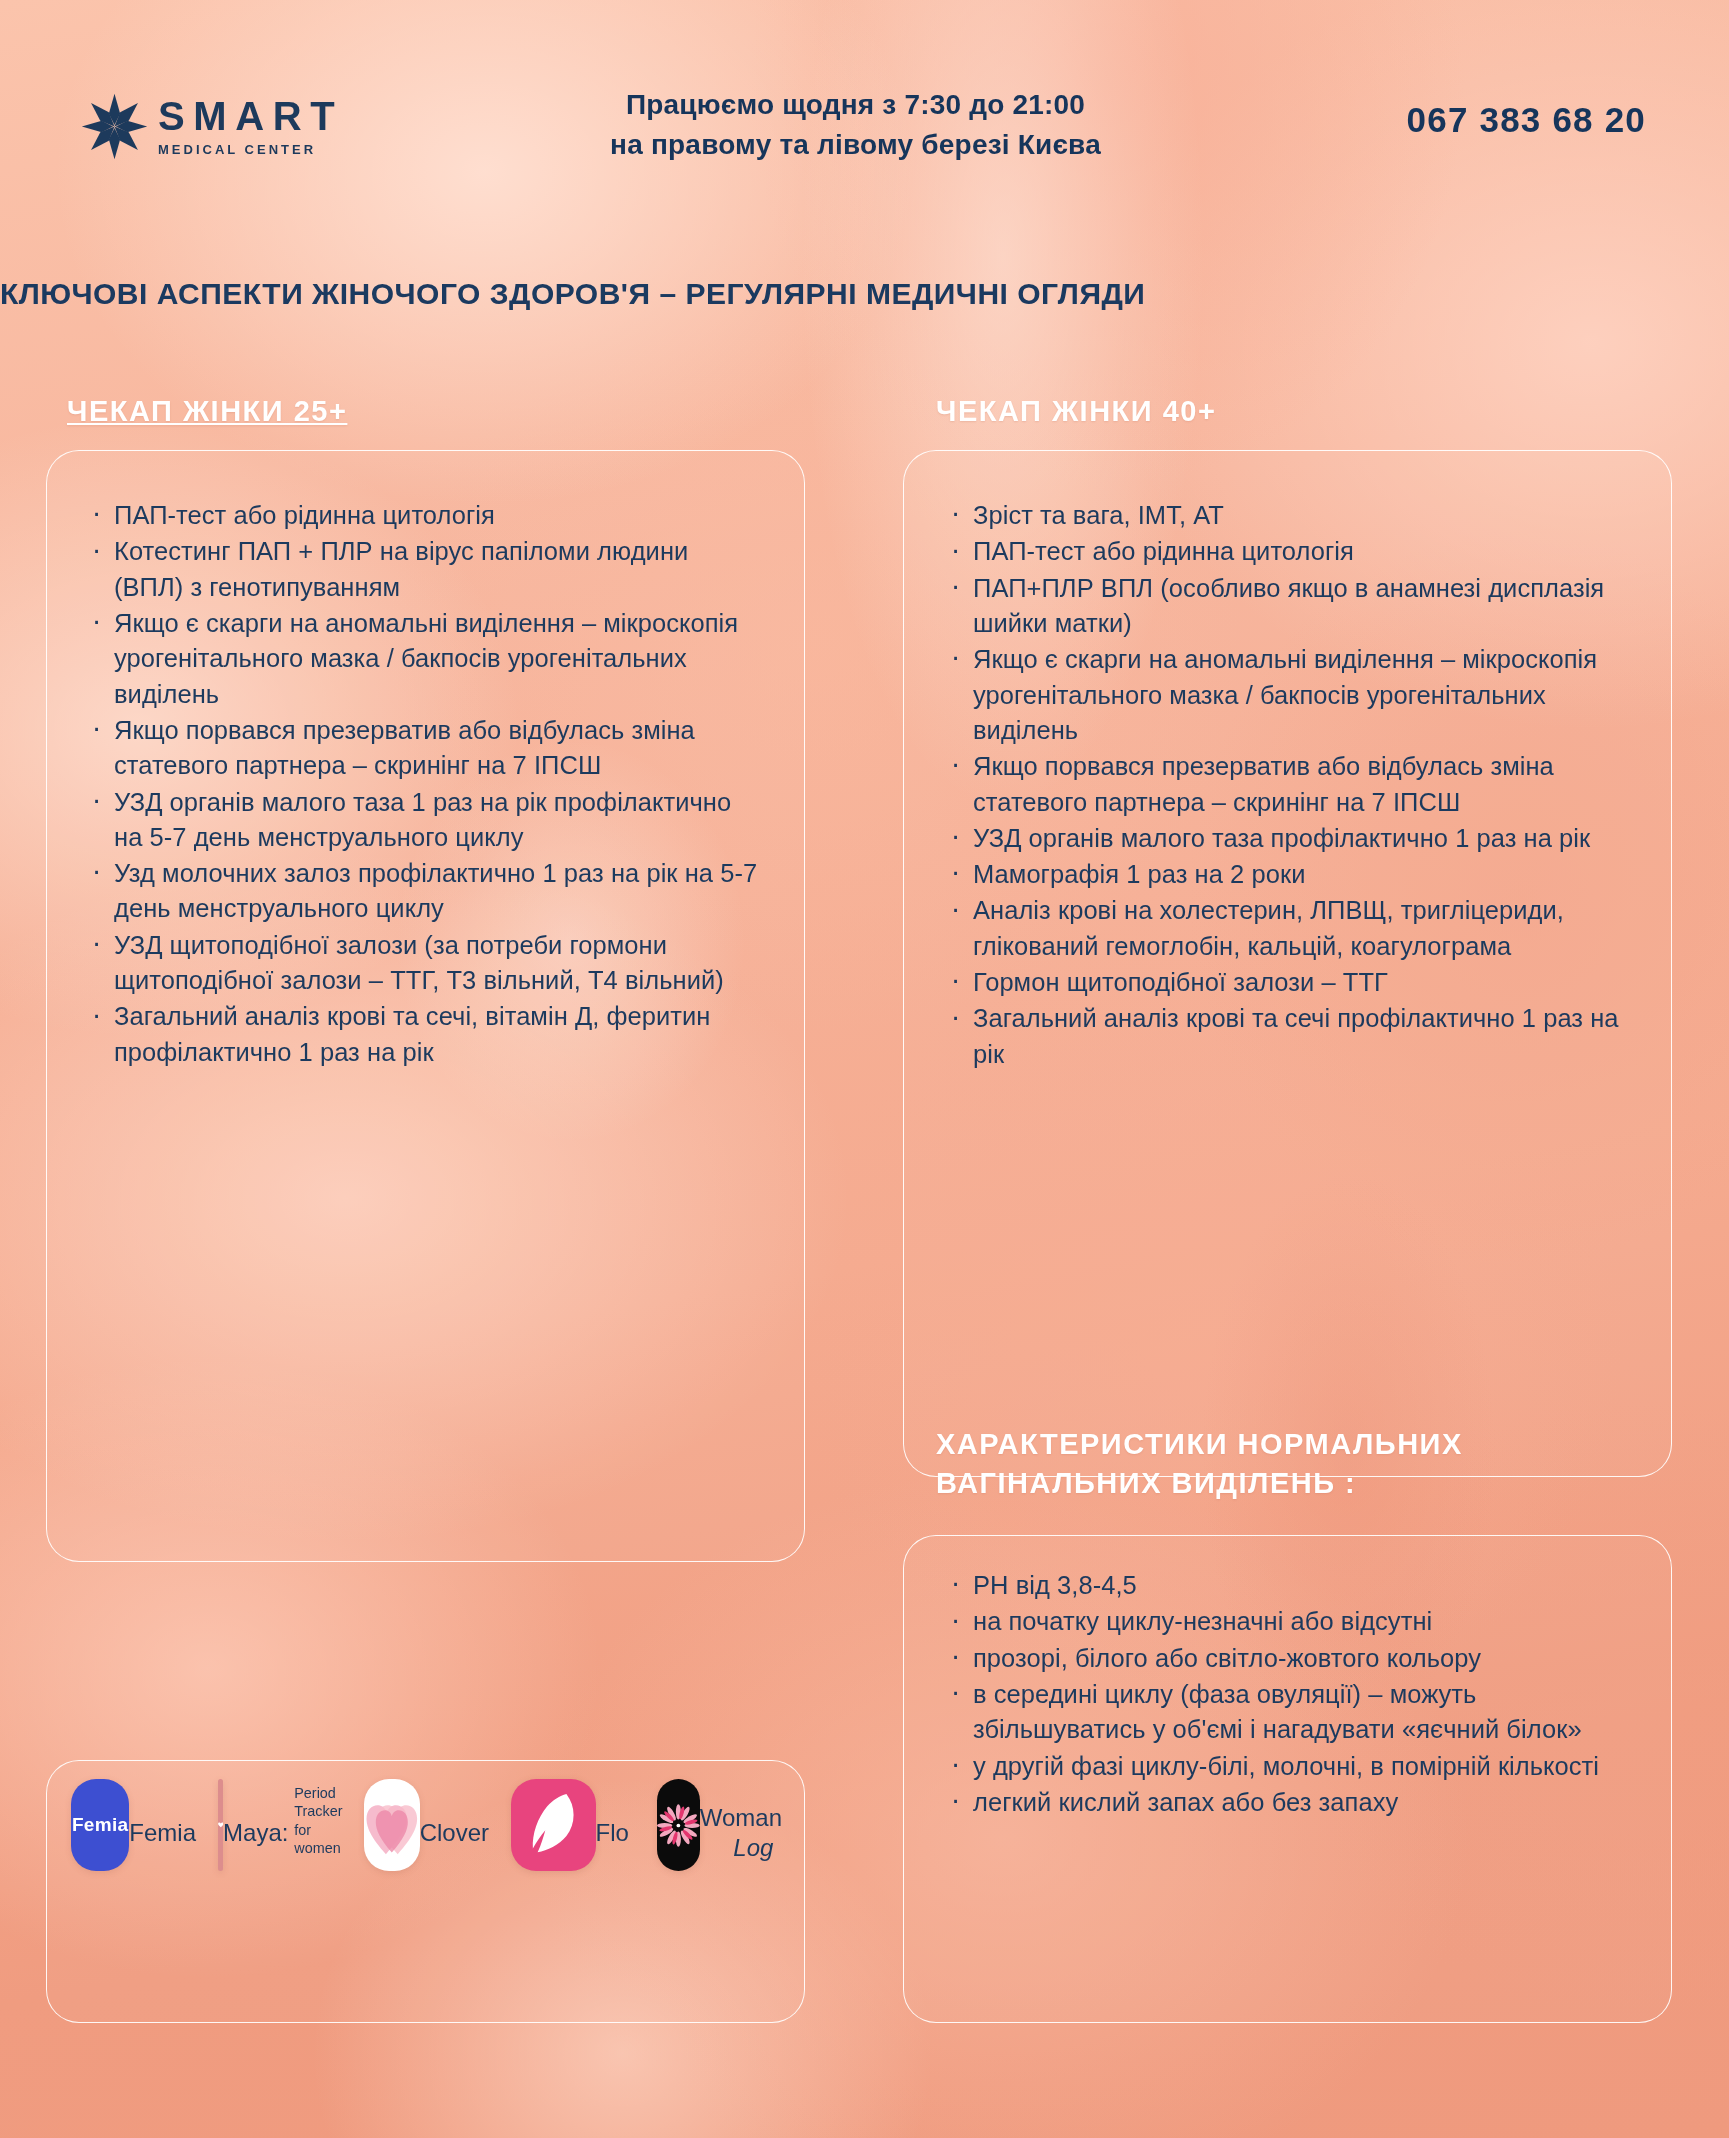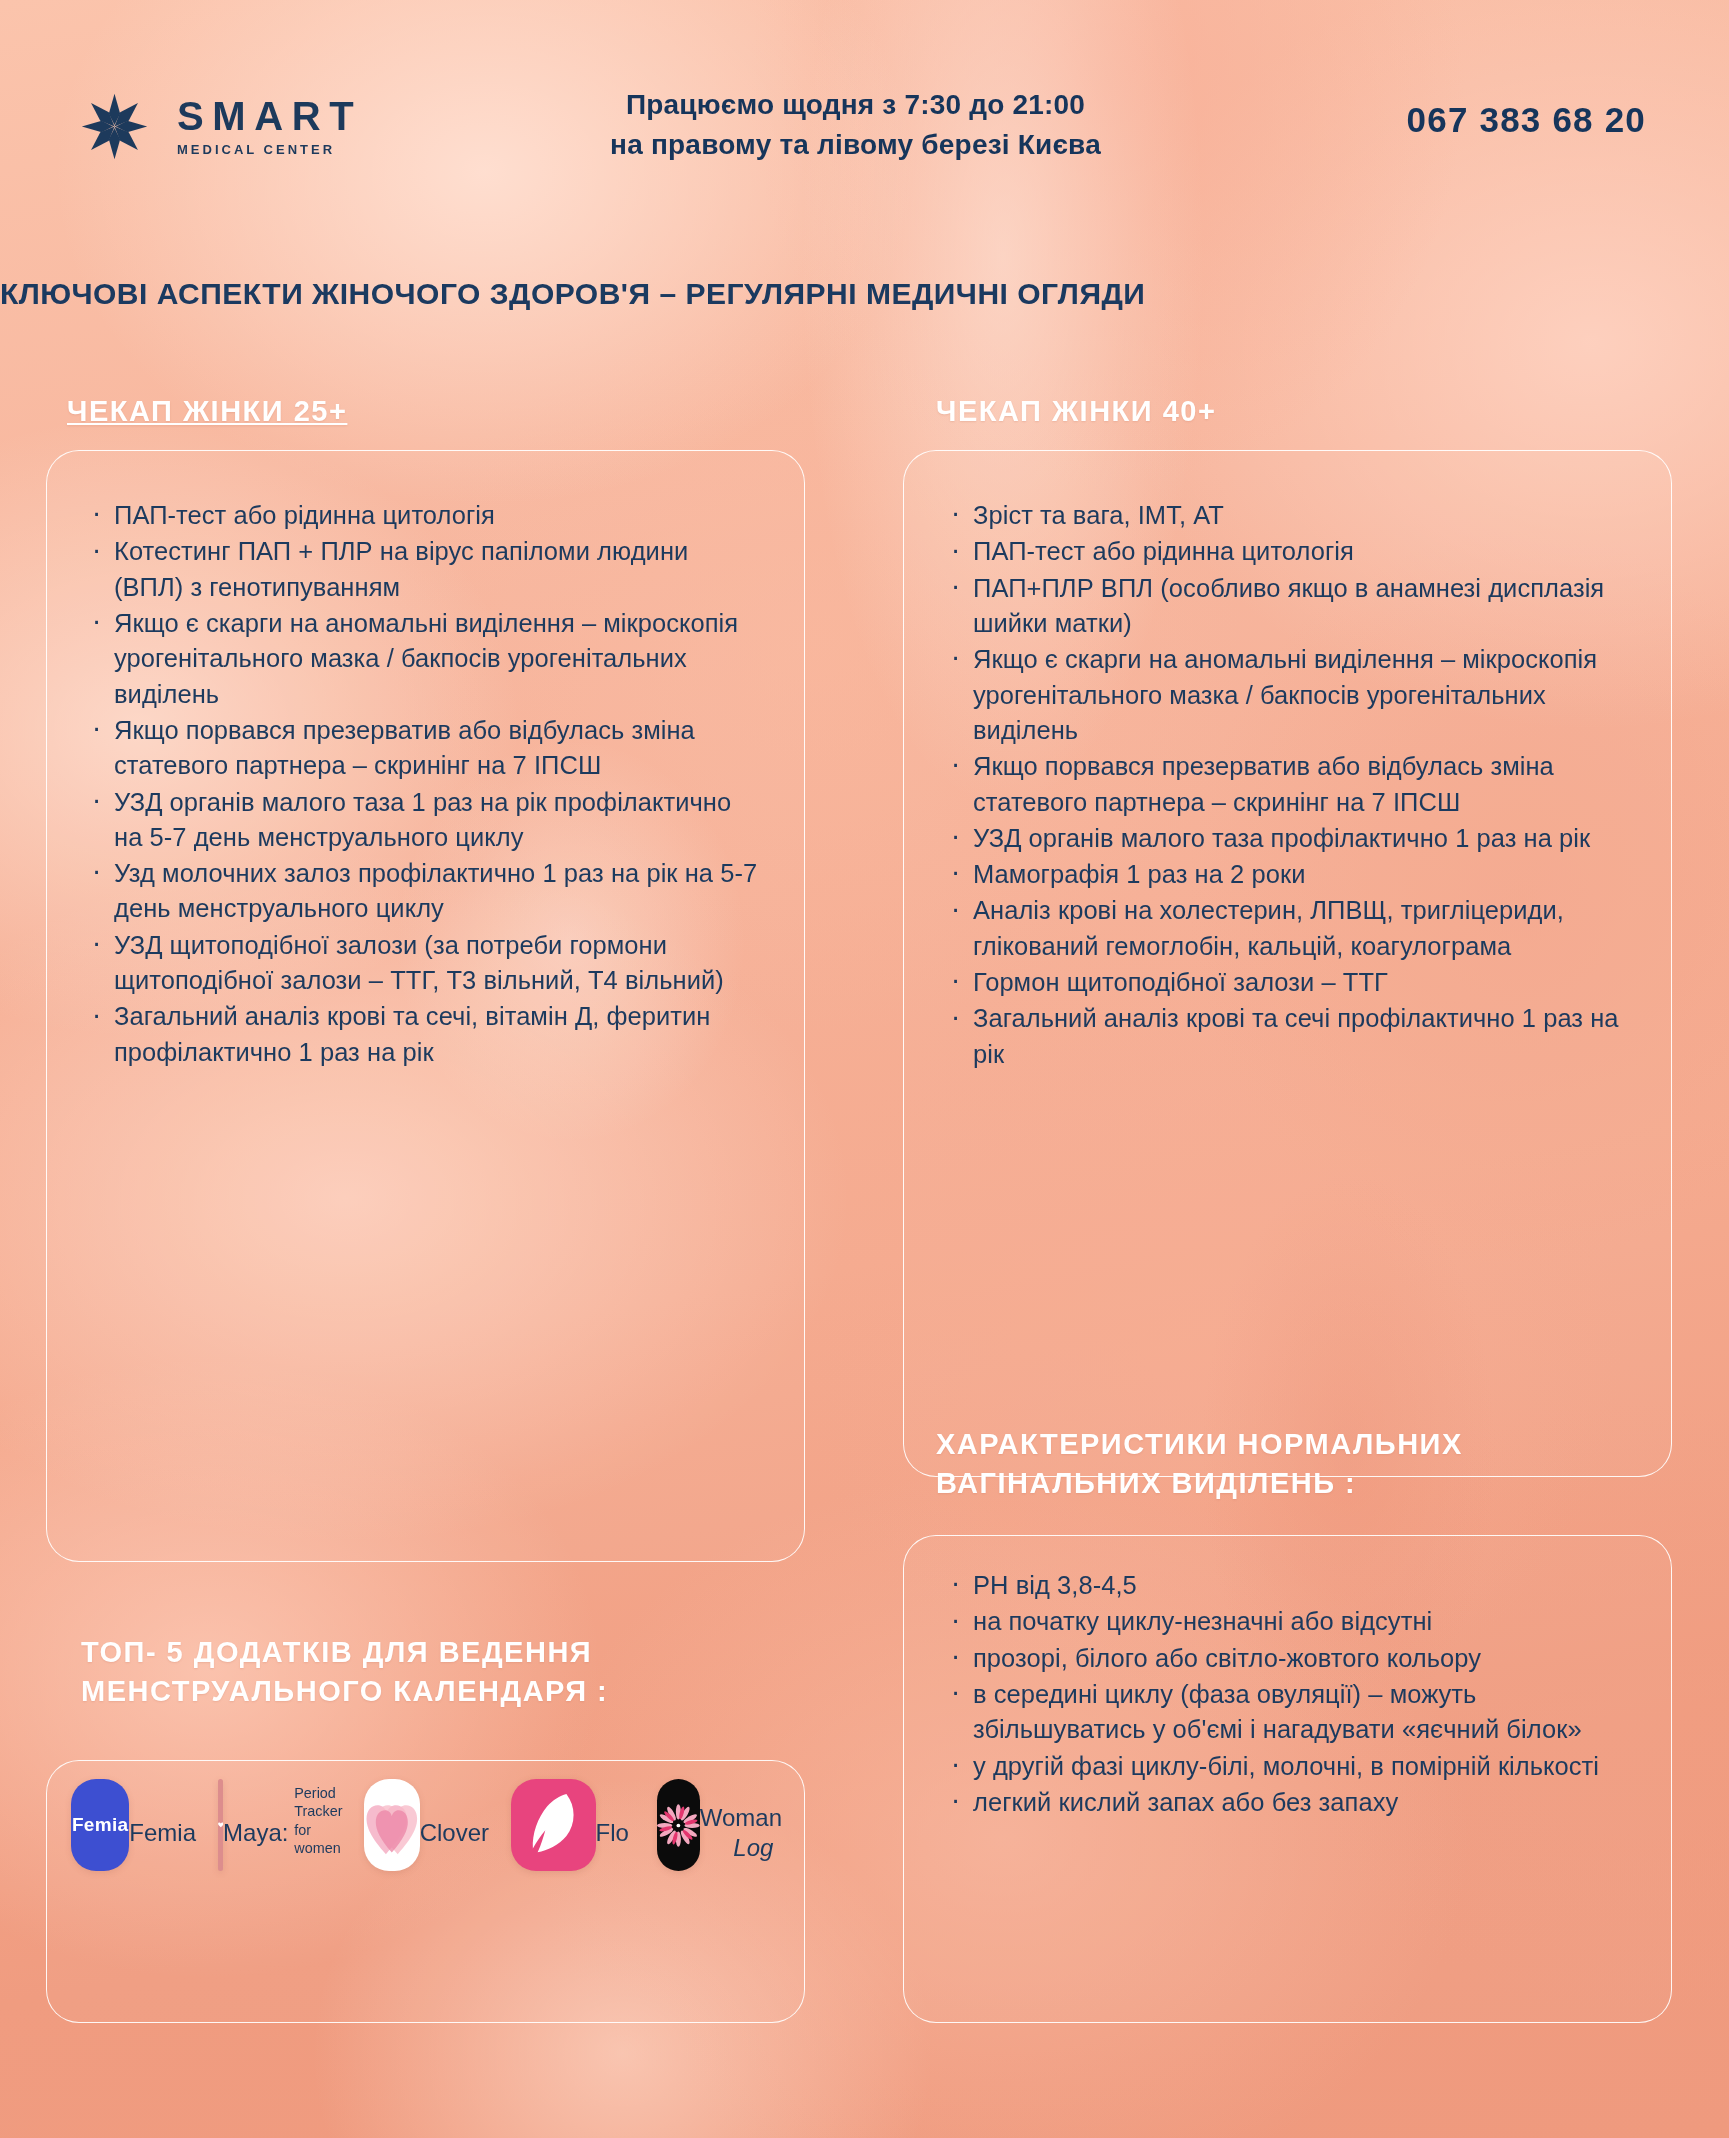--- a/index.html
+++ b/index.html
@@ -53,21 +53,21 @@
     top: 0; left: 0; right: 0;
     height: 207px;
     display: flex;
     align-items: center;
   }
   .logo-wrap {
     position: absolute;
     left: 79px; top: 91px;
     display: flex;
     align-items: center;
-    gap: 27px;
+    gap: 8px;
   }
   .logo-star { width: 71px; height: 71px; display: block; }
   .logo-text { display: flex; flex-direction: column; justify-content: center; }
   .logo-smart {
     font-size: 40px;
     font-weight: 700;
     letter-spacing: 8.6px;
     color: #1d3a5c;
     line-height: 1;
   }
@@ -284,24 +284,20 @@
   <div class="card" id="card-disch"></div>
   <ul class="blist" id="list-disch">
     <li>PH від 3,8-4,5</li>
     <li>на початку циклу-незначні або відсутні</li>
     <li>прозорі, білого або світло-жовтого кольору</li>
     <li>в середині циклу (фаза овуляції) – можуть збільшуватись у об'ємі і нагадувати «яєчний білок»</li>
     <li>у другій фазі циклу-білі, молочні, в помірній кількості</li>
     <li>легкий кислий запах або без запаху</li>
   </ul>
 
-  <div class="sec-head" id="head-apps">
-    <div>ТОП- 5 ДОДАТКІВ ДЛЯ ВЕДЕННЯ</div>
-    <div>МЕНСТРУАЛЬНОГО КАЛЕНДАРЯ :</div>
-  </div>
   <div class="card" id="card-apps"></div>
 
   <div class="apps-row">
 
     <div class="app-cell">
       <div class="app-icon" style="background:#3d4fd1">
         <span class="femia-word">Femia</span>
       </div>
       <div class="app-label">Femia</div>
     </div>

